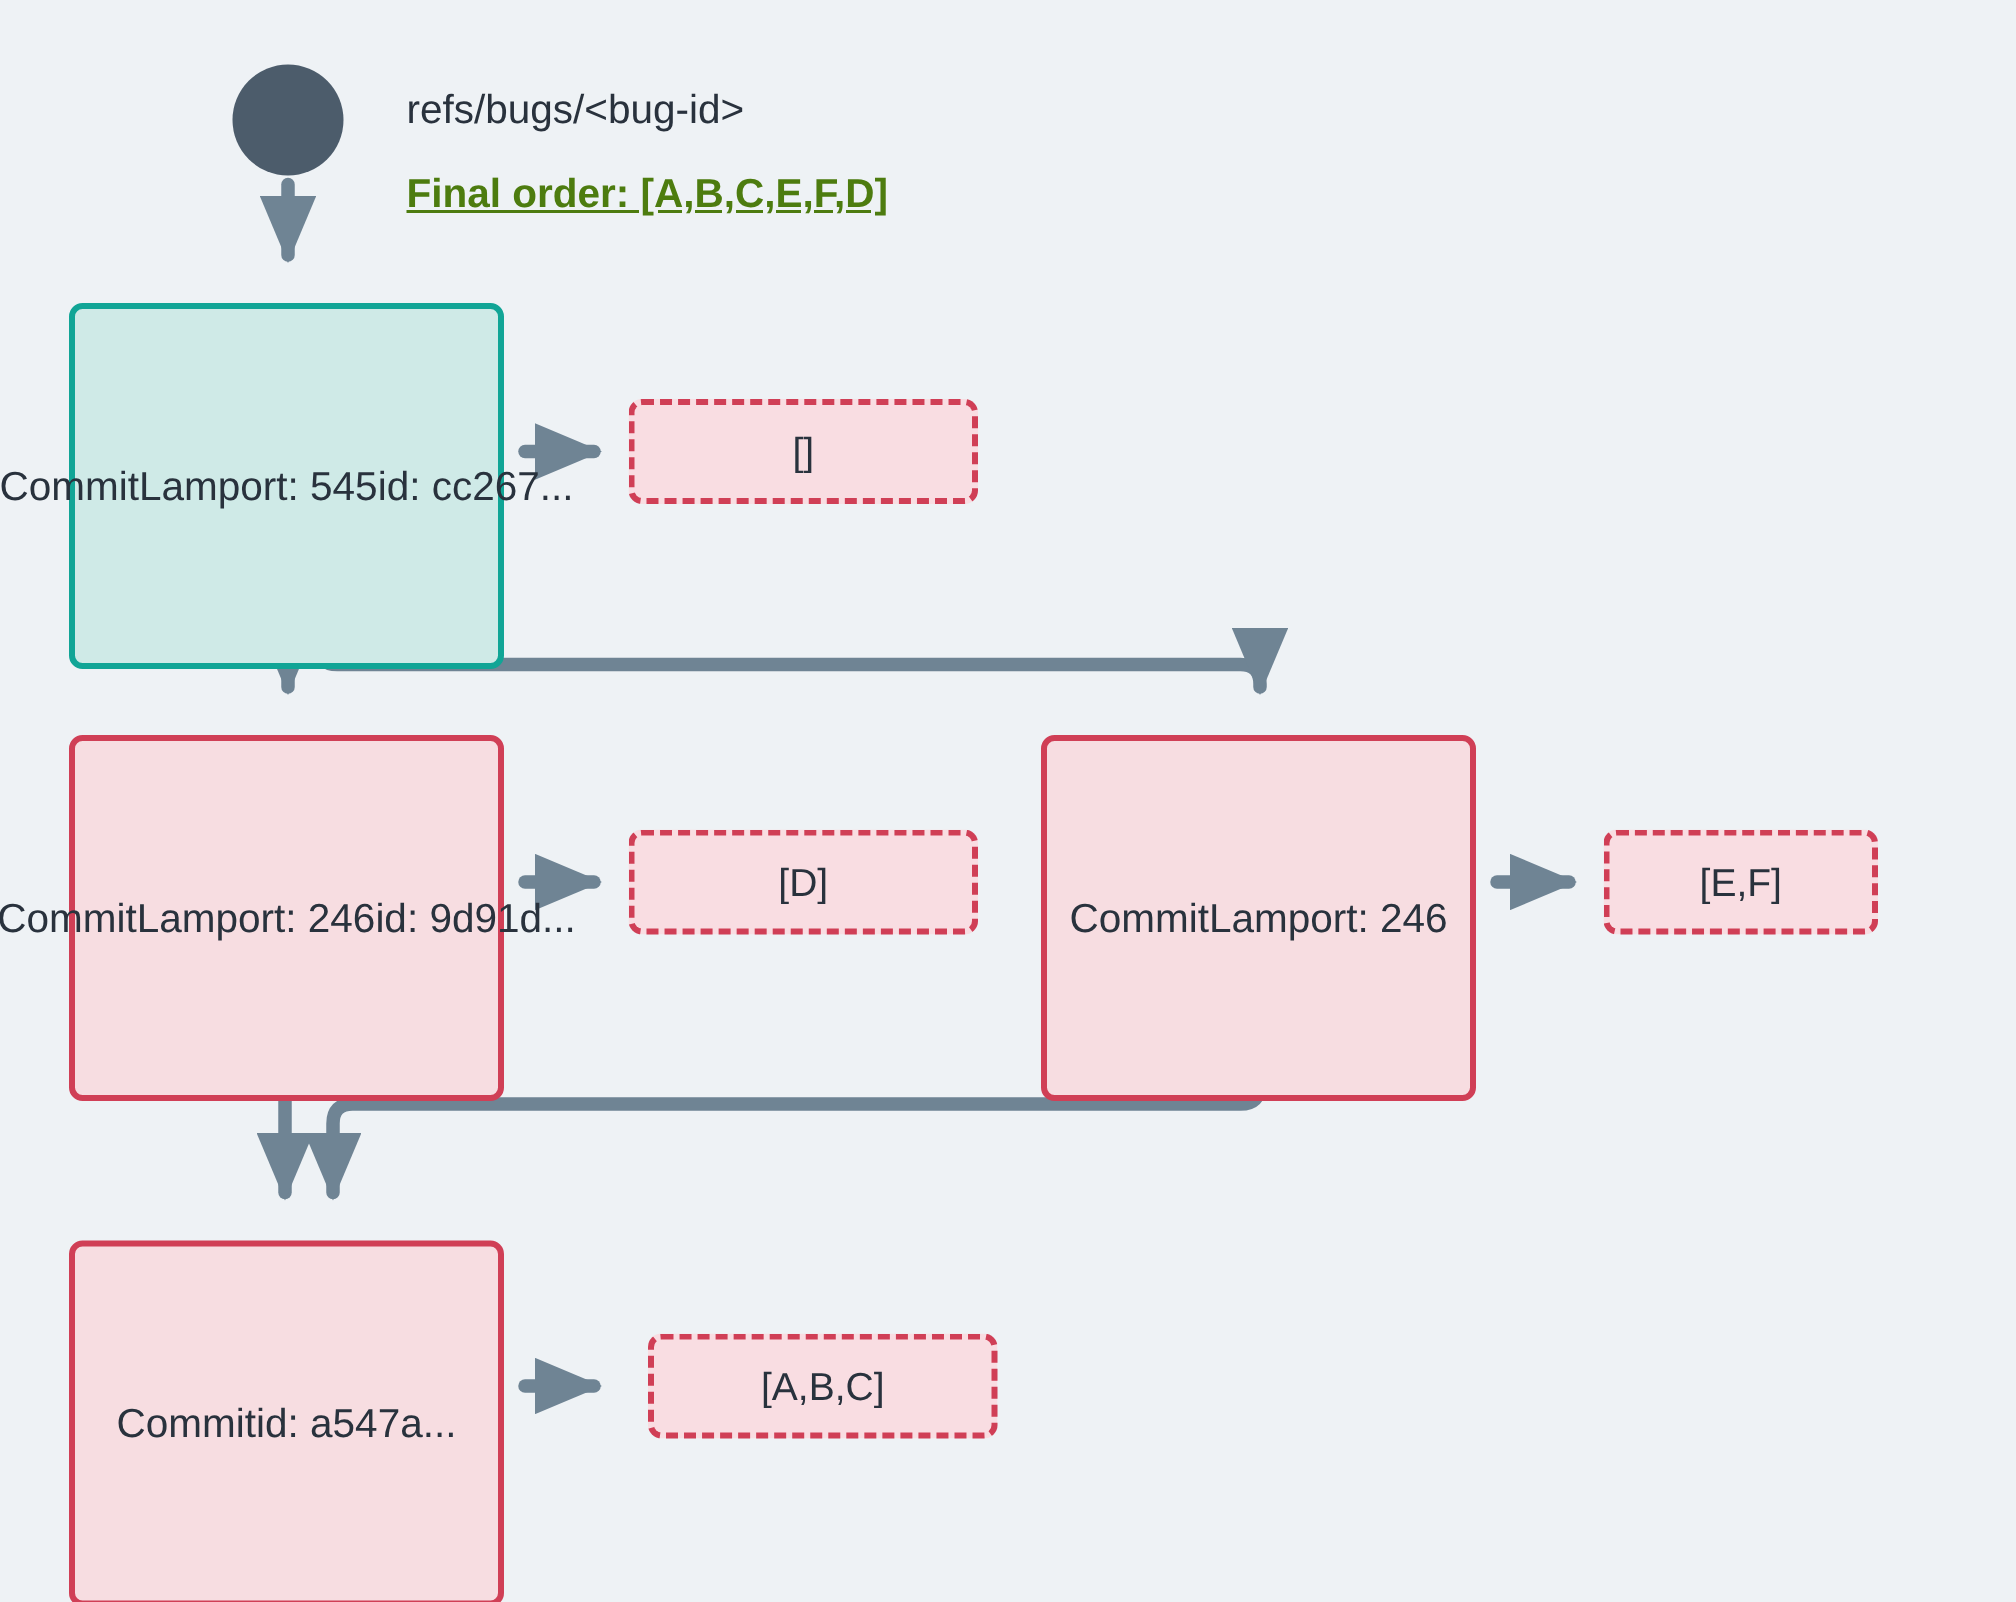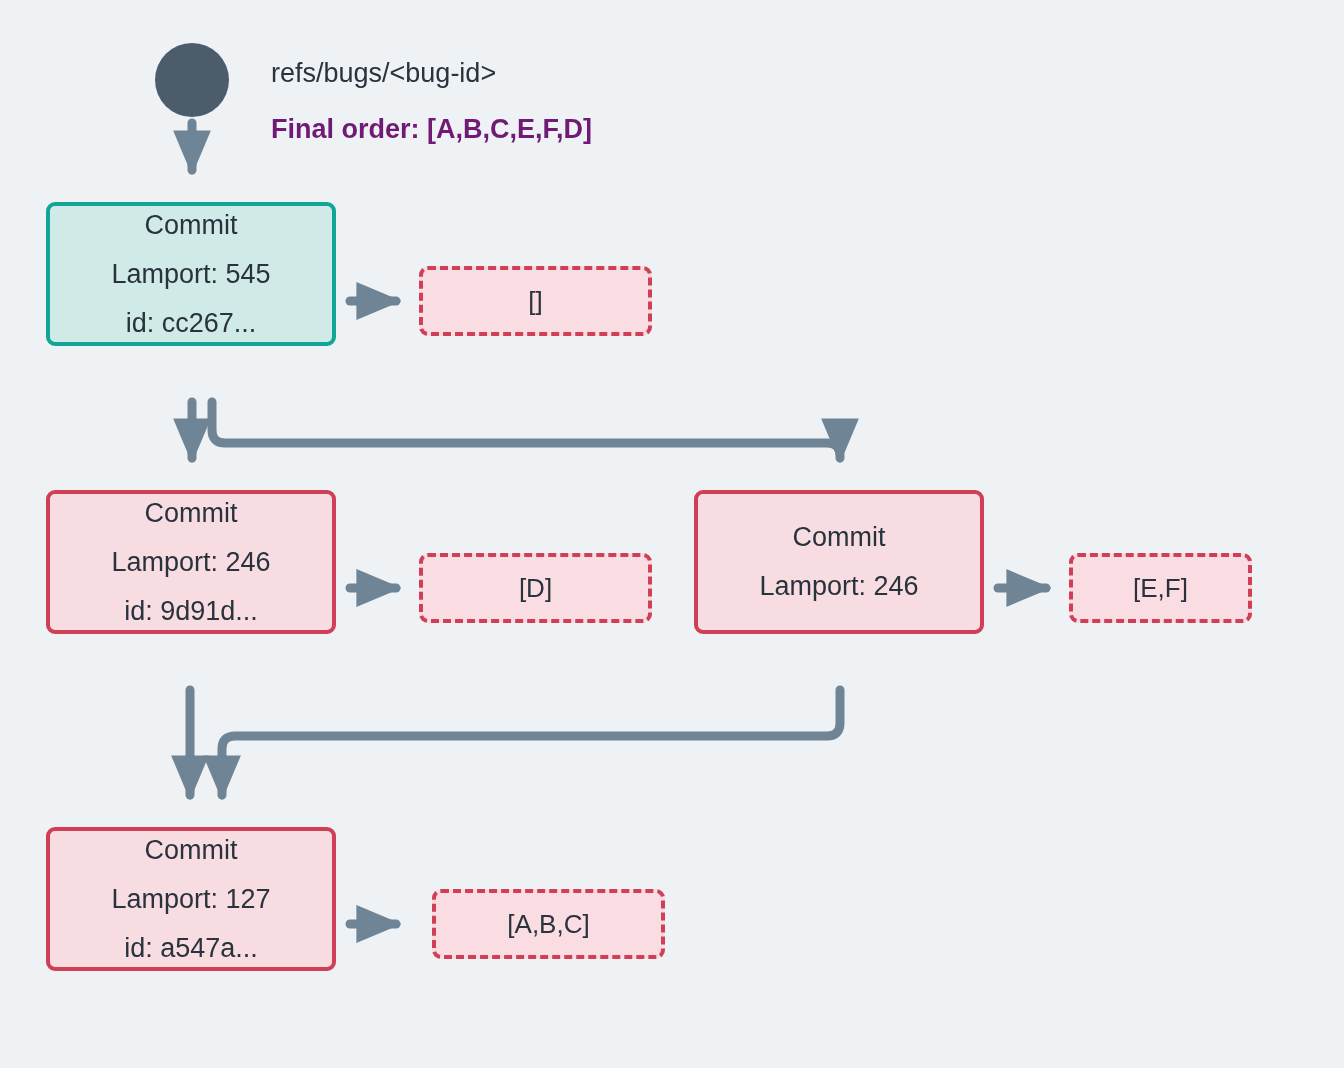--- a/index.html
+++ b/index.html
@@ -53,34 +53,35 @@
     color: #29323d;
     white-space: nowrap;
   }
   .final-order-label {
     position: absolute;
     left: 271px;
     top: 111px;
     font-size: 27px;
     line-height: 36px;
     font-weight: bold;
-    color: #701a75;
+    color: #4d7c0f;
     white-space: nowrap;
+    text-decoration: underline;
   }
 
   
   .commit-node {
     position: absolute;
     width: 290px;
-    height: 144px;
+    height: 244px;
     border-radius: 9px;
     border: 4px solid;
     box-sizing: border-box;
     display: flex;
-    flex-direction: column;
+    flex-direction: row;
     align-items: center;
     justify-content: center;
     text-align: center;
   }
   .commit-node .line {
     font-size: 27px;
     line-height: 49px;
     color: #29323d;
     white-space: nowrap;
   }
@@ -168,21 +169,20 @@
     <div class="line">id: 9d91d...</div>
   </div>
 
   <div class="commit-node pink" id="node-5ed52">
     <div class="line">Commit</div>
     <div class="line">Lamport: 246</div>
   </div>
 
   <div class="commit-node pink" id="node-a547a">
     <div class="line">Commit</div>
-    <div class="line">Lamport: 127</div>
     <div class="line">id: a547a...</div>
   </div>
 
   <div class="ops-badge" id="badge-empty">[]</div>
   <div class="ops-badge" id="badge-d">[D]</div>
   <div class="ops-badge" id="badge-ef">[E,F]</div>
   <div class="ops-badge" id="badge-abc">[A,B,C]</div>
 
 </div>
 

